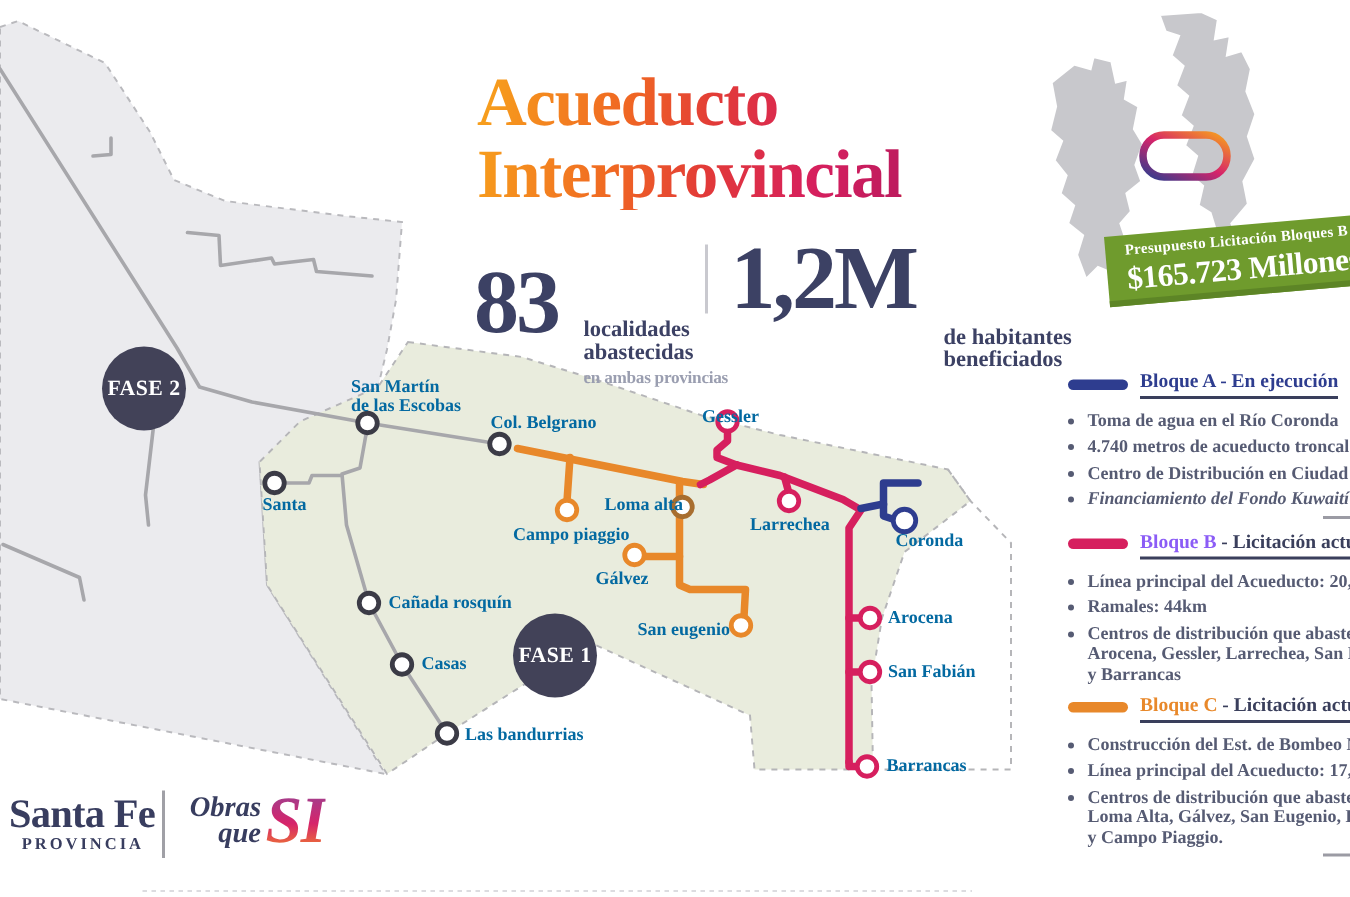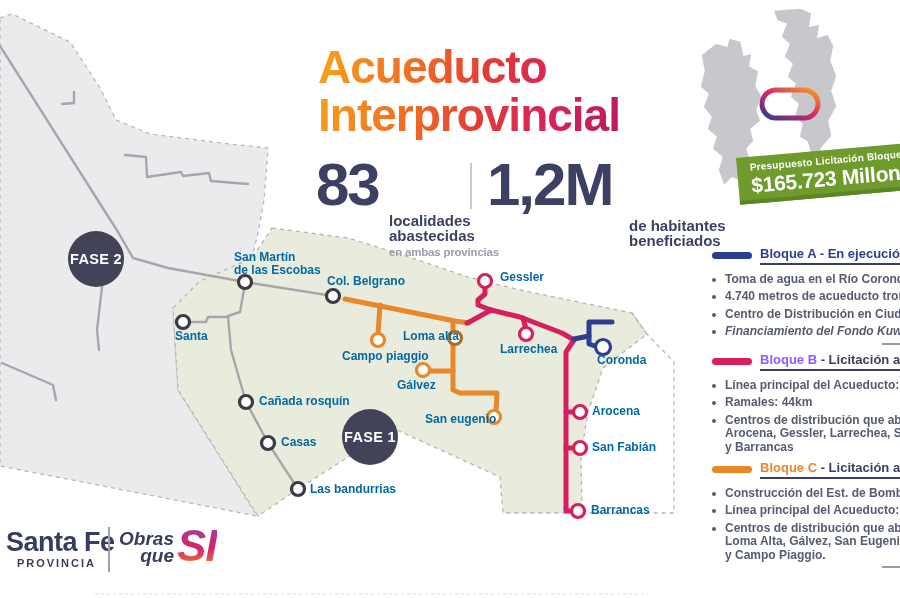--- a/index.html
+++ b/index.html
@@ -1,17 +1,17 @@
 <!DOCTYPE html>
 <html><head>
 <meta charset="utf-8">
 <style>
   html,body{margin:0;padding:0;}
   #app{position:relative;width:900px;height:598px;background:#ffffff;overflow:hidden;
-       font-family:Liberation Sans, sans-serif;}
+       font-family:Liberation Serif, serif;}
   svg.map{position:absolute;left:0;top:0;}
 
   
   .title{position:absolute;left:318px;top:44px;font-size:46px;font-weight:bold;line-height:1.04;
          letter-spacing:-1px;background:linear-gradient(100deg,#f7a01c 2%,#f06723 35%,#e23a38 55%,#d61f5e 80%,#bb1b5e 100%);
          -webkit-background-clip:text;background-clip:text;color:transparent;white-space:pre-line;}
   .stat-value{position:absolute;font-size:60px;font-weight:bold;color:#3c4164;letter-spacing:-2px;line-height:0.9;}
   .stat-labels{position:absolute;color:#3c4164;font-size:15px;font-weight:bold;line-height:1.02;margin-top:46px;}
   .stat-sub{font-size:11.5px;color:#9a9eb0;font-weight:bold;margin-top:3px;letter-spacing:-0.2px;}
   .stat-divider{position:absolute;left:470px;top:163px;width:2px;height:46px;background:#c9c9cf;}
@@ -126,21 +126,21 @@
     <g>
       <path fill="#c8c8cc" stroke="#ffffff" stroke-width="1.5" d="M701,55 L716,43 L727,46 L729,38 L741,41 L744,55 L752,53 L750,66 L759,71 L756,86 L762,96 L757,110 L761,121 L751,129 L754,141 L747,149 L751,161 L741,170 L744,183 L732,178 L724,186 L718,170 L722,157 L712,149 L716,137 L707,129 L711,117 L703,107 L708,94 L700,87 L704,71 Z"></path>
       <path fill="#c8c8cc" stroke="#ffffff" stroke-width="1.5" d="M773,10 L801,8 L812,13 L810,26 L820,24 L818,37 L828,34 L834,46 L831,61 L837,76 L832,91 L837,106 L829,121 L832,136 L821,149 L824,158 L811,155 L807,142 L799,137 L802,124 L794,117 L798,104 L790,97 L795,84 L787,77 L792,64 L784,57 L789,44 L781,37 L786,24 L777,21 Z"></path>
       <rect x="762" y="90" width="56" height="28" rx="14" fill="none" stroke="url(#ringGrad)" stroke-width="5"></rect>
     </g>
   </svg>
 
   <div class="title">Acueducto
 Interprovincial</div>
 
-  <div class="stat-value" style="left:316px;top:158px;">83</div>
+  <div class="stat-value" style="left:316px;top:174px;">83</div>
   <div class="stat-labels" style="left:389px;top:167px;">
     <div>localidades</div>
     <div>abastecidas</div>
     <div class="stat-sub">en ambas provincias</div>
   </div>
   <div class="stat-divider"></div>
   <div class="stat-value" style="left:487px;top:158px;">1,2M</div>
   <div class="stat-labels" style="left:629px;top:172px;">
     <div>de habitantes</div>
     <div>beneficiados</div>
@@ -158,21 +158,21 @@
 de las Escobas</div>
   <div class="lbl" style="left:327px;top:275px;">Col. Belgrano</div>
   <div class="lbl" style="left:175px;top:330px;">Santa</div>
   <div class="lbl" style="left:259px;top:395px;">Cañada rosquín</div>
   <div class="lbl" style="left:281px;top:436px;">Casas</div>
   <div class="lbl" style="left:310px;top:483px;">Las bandurrias</div>
   <div class="lbl" style="left:342px;top:350px;">Campo piaggio</div>
   <div class="lbl" style="left:403px;top:330px;">Loma alta</div>
   <div class="lbl" style="left:397px;top:379px;text-align:right;">Gálvez</div>
   <div class="lbl" style="left:425px;top:413px;">San eugenio</div>
-  <div class="lbl" style="left:500px;top:271px;text-align:center;">Gessler</div>
+  <div class="lbl" style="left:468px;top:271px;text-align:center;">Gessler</div>
   <div class="lbl" style="left:500px;top:343px;">Larrechea</div>
   <div class="lbl" style="left:597px;top:354px;">Coronda</div>
   <div class="lbl" style="left:592px;top:405px;">Arocena</div>
   <div class="lbl" style="left:592px;top:441px;">San Fabián</div>
   <div class="lbl" style="left:591px;top:504px;">Barrancas</div>
 
   <div class="legend">
       <div class="legend-block">
         <div class="block-header">
           <span class="pill" style="background: rgb(46, 61, 143);"></span>

